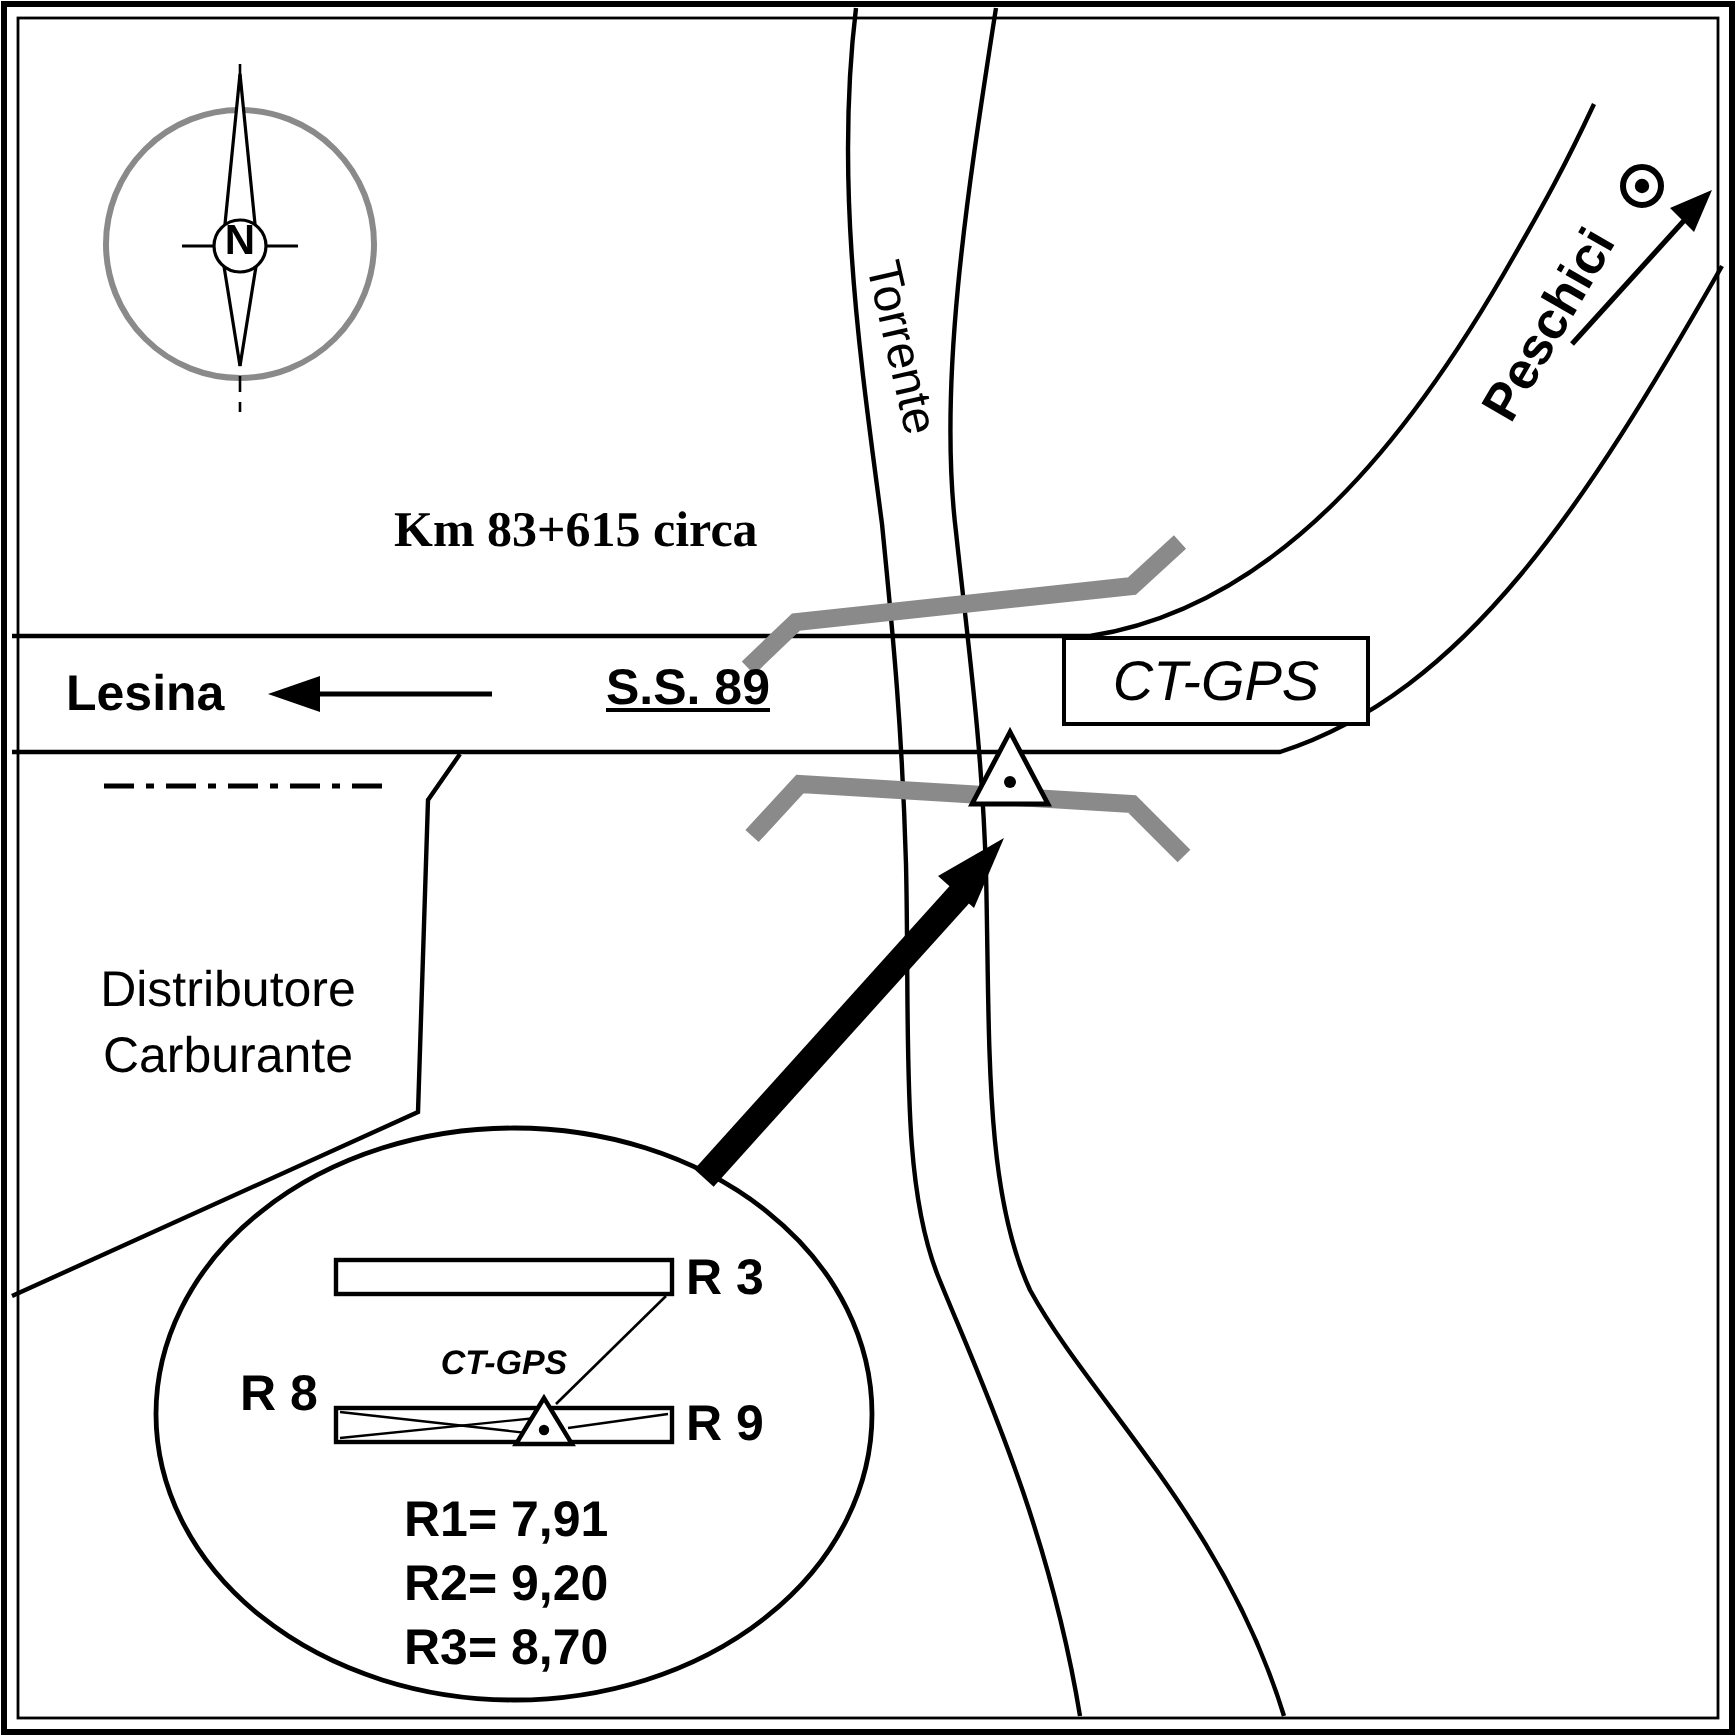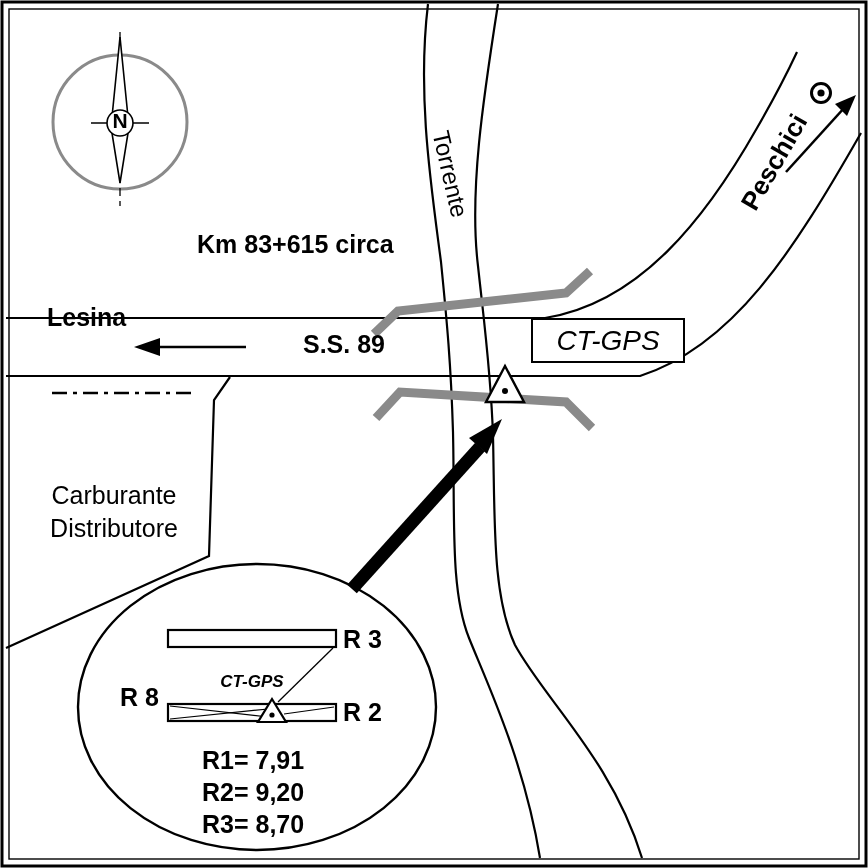--- a/index.html
+++ b/index.html
@@ -94,40 +94,40 @@
     <g>
       <line x1="352" y1="589" x2="480" y2="447" stroke="#000" stroke-width="13"></line>
       <polygon points="502,419 487,454 469,438" fill="#000"></polygon>
     </g>
   </svg>
 
   <div class="lbl b ctr" style="left:106px;top:109px;width:28px;font-size:21px;">N</div>
 
   <div class="lbl rot f24" style="left:389px;top:159px;width:122px;height:30px;transform:rotate(77deg);">Torrente</div>
 
-  <div class="lbl b f25" style="left:197px;top:231px;">Km 83+615 circa</div>
+  <div class="lbl b f25" style="left:197px;top:252px;font-family:Liberation Serif, serif;">Km 83+615 circa</div>
 
-  <div class="lbl b f25" style="left:33px;top:304px;margin-left:14px;">Lesina</div>
+  <div class="lbl b f25" style="left:33px;top:334px;">Lesina</div>
 
-  <div class="lbl b f25" style="left:303px;top:331px;">S.S. 89</div>
+  <div class="lbl b f25" style="left:303px;top:331px;text-decoration:underline;">S.S. 89</div>
 
   <div class="ctgps-box">
     <span>CT-GPS</span>
   </div>
 
   <div class="lbl rot b" style="left:704px;top:146px;width:140px;height:32px;font-size:26px;transform:rotate(-60deg);">Peschici</div>
 
   <div class="lbl ctr f25" style="left:25px;top:479px;width:178px;line-height:33px;white-space:normal;">
+    <div>Distributore</div>
     <div>Carburante</div>
-    <div>Distributore</div>
   </div>
 
   <div class="lbl b f25" style="left:343px;top:626px;text-align:right;">R 3</div>
   <div class="lbl b f25" style="left:120px;top:684px;">R 8</div>
-  <div class="lbl b f25" style="left:343px;top:699px;">R 2</div>
+  <div class="lbl b f25" style="left:343px;top:699px;">R 9</div>
   <div class="lbl b i ctr" style="left:204px;top:673px;width:96px;font-size:17px;">CT-GPS</div>
 
   <div class="meas">
     <div>R1= 7,91</div>
     <div>R2= 9,20</div>
     <div>R3= 8,70</div>
   </div>
 
 </div>
 

